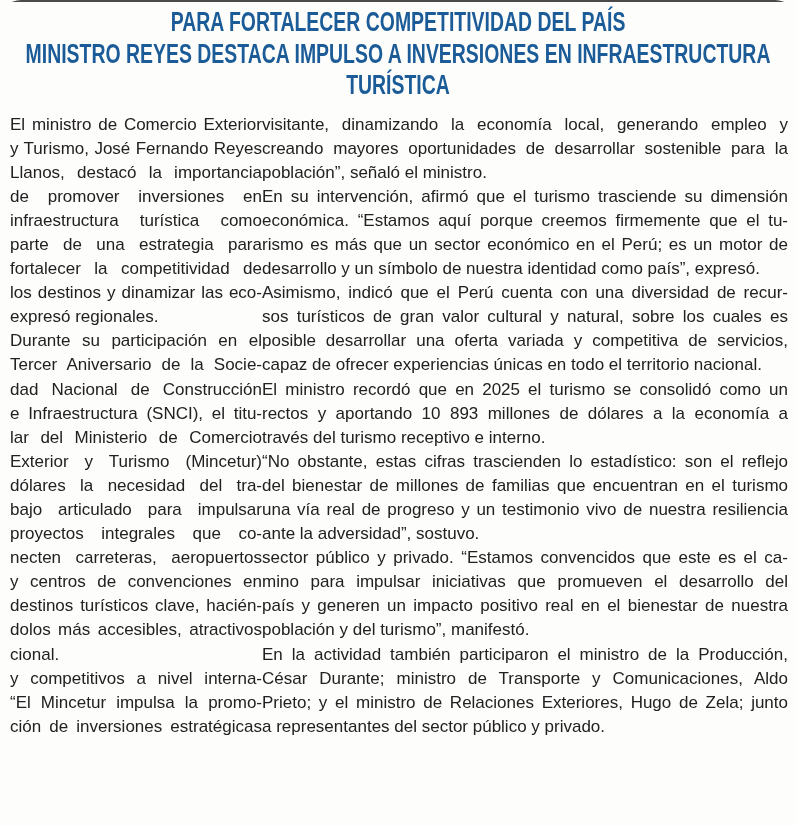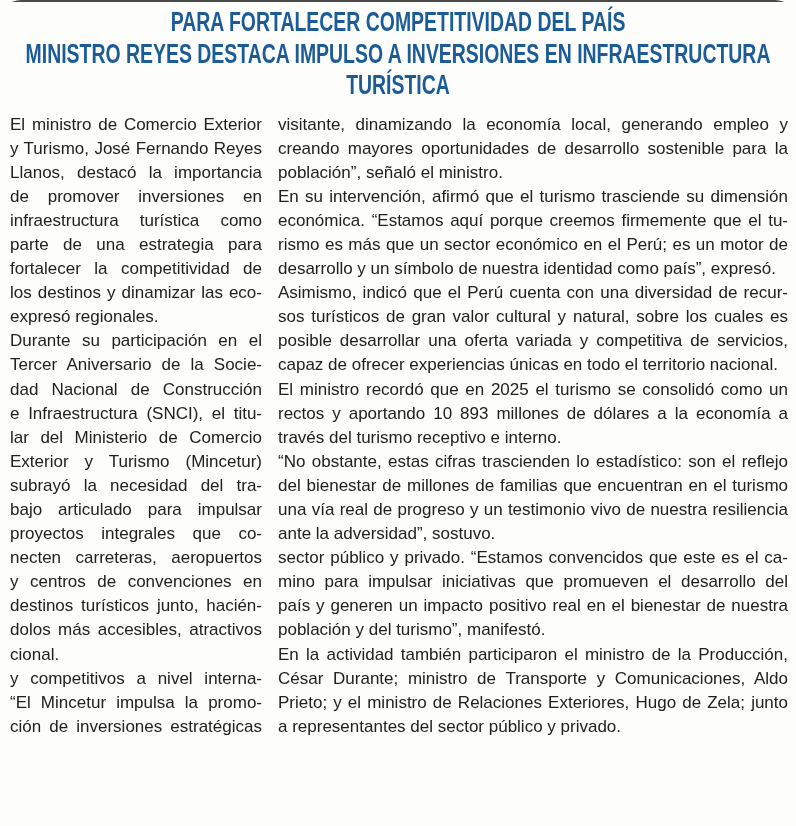--- a/index.html
+++ b/index.html
@@ -39,21 +39,20 @@
     color: var(--headline-color);
     font-weight: 700;
     font-size: 27px;
     line-height: 31.5px;
     font-family: "Liberation Sans", sans-serif;
   }
   .columns {
     display: flex;
     padding: 0 8px 0 10px;
     margin-top: 11px;
-    gap: 16px;
     color: var(--text-color);
     font-size: 17px;
     line-height: 24.1px;
   }
   .col-left  { width: 252px; flex: none; }
   .col-right { flex: 1; }
   .line {
     text-align: justify;
     text-align-last: justify;
   }
@@ -83,38 +82,38 @@
         <div class="line">parte de una estrategia para</div>
         <div class="line">fortalecer la competitividad de</div>
         <div class="line">los destinos y dinamizar las eco-</div>
         <div class="line para-last">expresó regionales.</div>
         <div class="line">Durante su participación en el</div>
         <div class="line">Tercer Aniversario de la Socie-</div>
         <div class="line">dad Nacional de Construcción</div>
         <div class="line">e Infraestructura (SNCI), el titu-</div>
         <div class="line">lar del Ministerio de Comercio</div>
         <div class="line">Exterior y Turismo (Mincetur)</div>
-        <div class="line">subrayó la necesidad del tra-</div>
+        <div class="line">dólares la necesidad del tra-</div>
         <div class="line">bajo articulado para impulsar</div>
         <div class="line">proyectos integrales que co-</div>
         <div class="line">necten carreteras, aeropuertos</div>
         <div class="line">y centros de convenciones en</div>
-        <div class="line">destinos turísticos junto, hacién-</div>
+        <div class="line">destinos turísticos clave, hacién-</div>
         <div class="line">dolos más accesibles, atractivos</div>
         <div class="line para-last">cional.</div>
         <div class="line">y competitivos a nivel interna-</div>
         <div class="line">“El Mincetur impulsa la promo-</div>
         <div class="line">ción de inversiones estratégicas</div>
         <div class="line">en las regiones para diversifi-</div>
         <div class="line">car la oferta turística y elevar</div>
         <div class="line">la calidad de la experiencia del</div>
       </div>
     <div class="col-right">
         <div class="line">visitante, dinamizando la economía local, generando empleo y</div>
-        <div class="line">creando mayores oportunidades de desarrollo sostenible para la</div>
+        <div class="line">creando mayores oportunidades de desarrollar sostenible para la</div>
         <div class="line para-last">población”, señaló el ministro.</div>
         <div class="line">En su intervención, afirmó que el turismo trasciende su dimensión</div>
         <div class="line">económica. “Estamos aquí porque creemos firmemente que el tu-</div>
         <div class="line">rismo es más que un sector económico en el Perú; es un motor de</div>
         <div class="line para-last">desarrollo y un símbolo de nuestra identidad como país”, expresó.</div>
         <div class="line">Asimismo, indicó que el Perú cuenta con una diversidad de recur-</div>
         <div class="line">sos turísticos de gran valor cultural y natural, sobre los cuales es</div>
         <div class="line">posible desarrollar una oferta variada y competitiva de servicios,</div>
         <div class="line para-last">capaz de ofrecer experiencias únicas en todo el territorio nacional.</div>
         <div class="line">El ministro recordó que en 2025 el turismo se consolidó como un</div>

